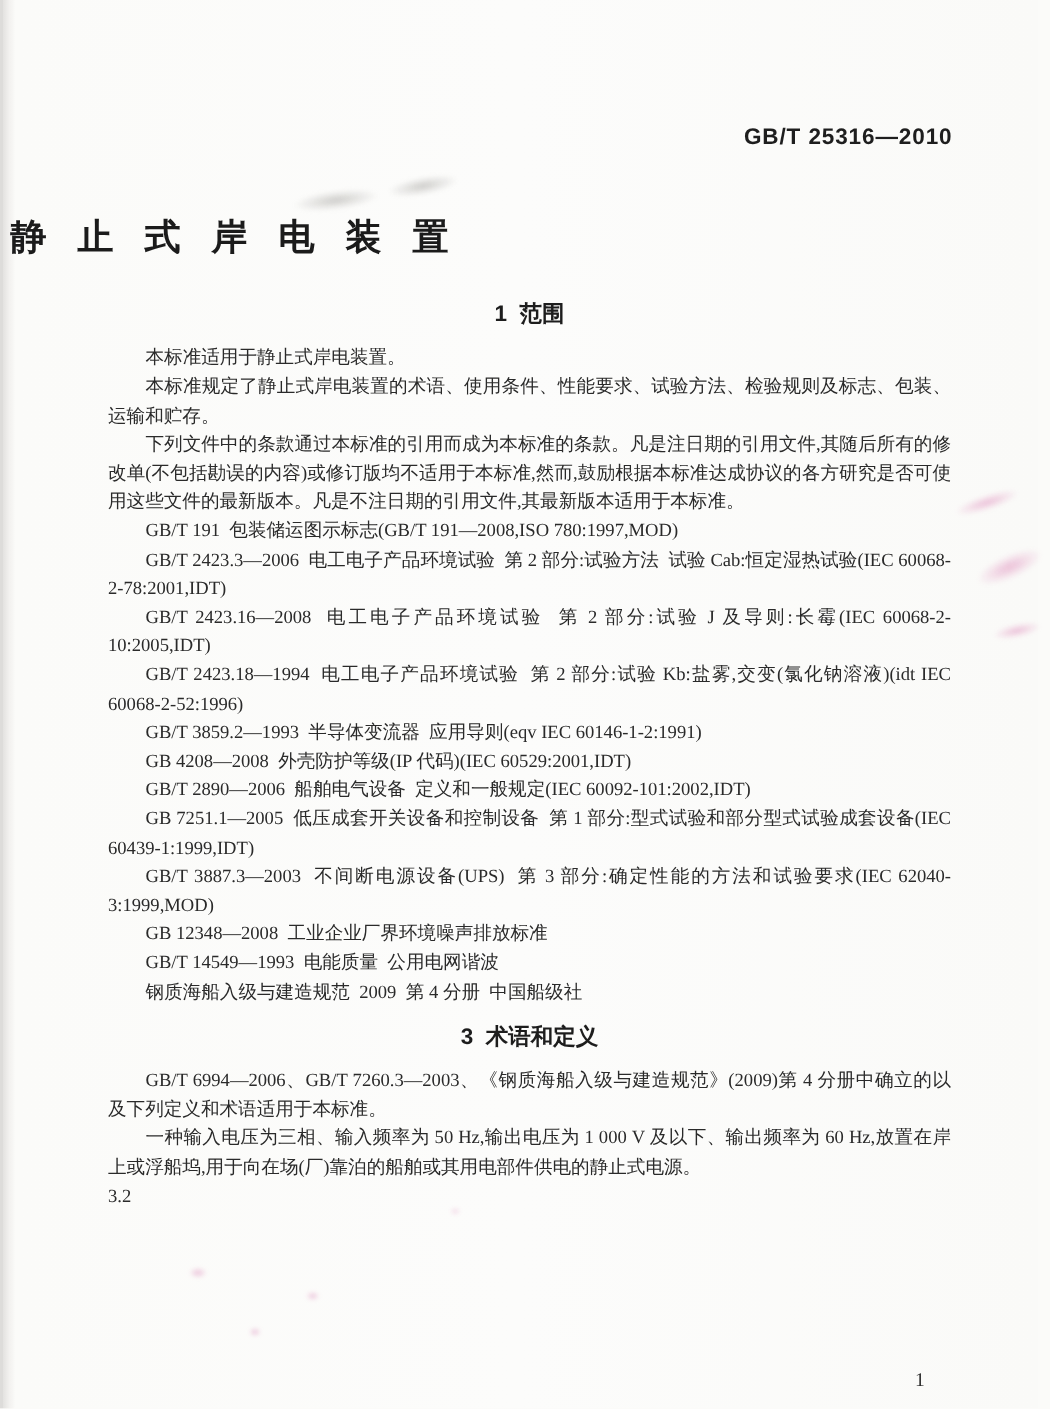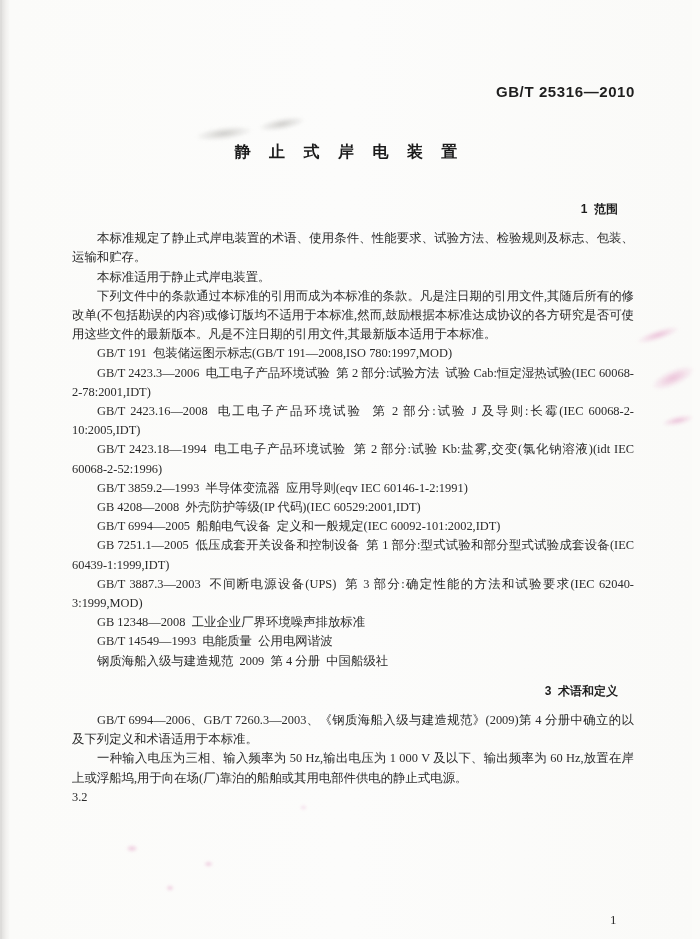--- a/index.html
+++ b/index.html
@@ -34,36 +34,36 @@
   .smudge.pink{background:radial-gradient(ellipse at center,rgba(214,106,168,0.40),rgba(214,106,168,0) 72%);}
 
   .std-code{
     position:absolute;top:83px;right:57px;
     font-family:"Liberation Sans","DejaVu Sans",sans-serif;
     font-weight:700;font-size:15px;letter-spacing:0.6px;color:#1e1e1e;
     white-space:pre-wrap;
   }
   .doc-title{
     position:absolute;top:142px;left:0;width:100%;
-    margin:0;text-align:center;
+    margin:0;text-align:left;
     font-family:"Liberation Sans","DejaVu Sans",sans-serif;
-    font-weight:700;font-size:16px;letter-spacing:7px;text-indent:7px;
+    font-weight:700;font-size:24px;letter-spacing:7px;text-indent:7px;
     color:#1b1b1b;white-space:pre-wrap;
   }
   .content{
     position:absolute;left:72px;top:200px;width:562px;
     font-size:12.4px;line-height:19.2px;
     text-align:justify;
   }
   .content p{margin:0;white-space:pre-wrap;}
   .sec-heading{
-    margin:11px 16px 10px;
+    margin:11px 4px 10px;
     font-family:"Liberation Sans","DejaVu Sans",sans-serif;
-    font-weight:700;font-size:12px;line-height:19.2px;
-    color:#1d1d1d;white-space:pre-wrap;text-align:right;
+    font-weight:700;font-size:15px;line-height:19.2px;
+    color:#1d1d1d;white-space:pre-wrap;text-align:center;
   }
   .sec-heading:first-child{margin-top:0;}
   .indent{text-indent:25px;}
   .clause-num{text-indent:0;}
   .term-line{padding-left:25px;}
   .term-cn{
     font-family:"Liberation Sans","DejaVu Sans",sans-serif;
     font-weight:700;font-size:12.8px;color:#1d1d1d;
   }
   .term-en{
@@ -89,33 +89,33 @@
   <div class="smudge pink" style="top:861px;left:204px;width:9px;height:6px;"></div>
   <div class="smudge pink" style="top:885px;left:166px;width:8px;height:6px;"></div>
   <div class="smudge pink" style="top:805px;left:300px;width:7px;height:5px;opacity:.7;"></div>
 
   <div class="std-code">GB/T 25316—2010</div>
   <h1 class="doc-title">静 止 式 岸 电 装 置</h1>
 
   <div class="content">
 
     <h2 class="sec-heading">1  范围</h2>
+    <p class="indent">本标准适用于静止式岸电装置。</p>
     <p class="indent">本标准规定了静止式岸电装置的术语、使用条件、性能要求、试验方法、检验规则及标志、包装、运输和贮存。</p>
-    <p class="indent">本标准适用于静止式岸电装置。</p>
 
     <p class="indent">下列文件中的条款通过本标准的引用而成为本标准的条款。凡是注日期的引用文件,其随后所有的修改单(不包括勘误的内容)或修订版均不适用于本标准,然而,鼓励根据本标准达成协议的各方研究是否可使用这些文件的最新版本。凡是不注日期的引用文件,其最新版本适用于本标准。</p>
 
     <div class="refs">
       <p class="indent">GB/T 191  包装储运图示标志(GB/T 191—2008,ISO 780:1997,MOD)</p>
       <p class="indent">GB/T 2423.3—2006  电工电子产品环境试验  第 2 部分:试验方法  试验 Cab:恒定湿热试验(IEC 60068-2-78:2001,IDT)</p>
       <p class="indent">GB/T 2423.16—2008  电工电子产品环境试验  第 2 部分:试验 J 及导则:长霉(IEC 60068-2-10:2005,IDT)</p>
       <p class="indent">GB/T 2423.18—1994  电工电子产品环境试验  第 2 部分:试验 Kb:盐雾,交变(氯化钠溶液)(idt IEC 60068-2-52:1996)</p>
       <p class="indent">GB/T 3859.2—1993  半导体变流器  应用导则(eqv IEC 60146-1-2:1991)</p>
       <p class="indent">GB 4208—2008  外壳防护等级(IP 代码)(IEC 60529:2001,IDT)</p>
-      <p class="indent">GB/T 6994—2005  船舶电气设备  定义和一般规定(IEC 60092-101:2002,IDT)</p>
+      <p class="indent">GB/T 2890—2006  船舶电气设备  定义和一般规定(IEC 60092-101:2002,IDT)</p>
       <p class="indent">GB 7251.1—2005  低压成套开关设备和控制设备  第 1 部分:型式试验和部分型式试验成套设备(IEC 60439-1:1999,IDT)</p>
       <p class="indent">GB/T 3887.3—2003  不间断电源设备(UPS)  第 3 部分:确定性能的方法和试验要求(IEC 62040-3:1999,MOD)</p>
       <p class="indent">GB 12348—2008  工业企业厂界环境噪声排放标准</p>
       <p class="indent">GB/T 14549—1993  电能质量  公用电网谐波</p>
       <p class="indent">钢质海船入级与建造规范  2009  第 4 分册  中国船级社</p>
     </div>
 
     <h2 class="sec-heading">3  术语和定义</h2>
     <p class="indent">GB/T 6994—2006、GB/T 7260.3—2003、《钢质海船入级与建造规范》(2009)第 4 分册中确立的以及下列定义和术语适用于本标准。</p>
 

